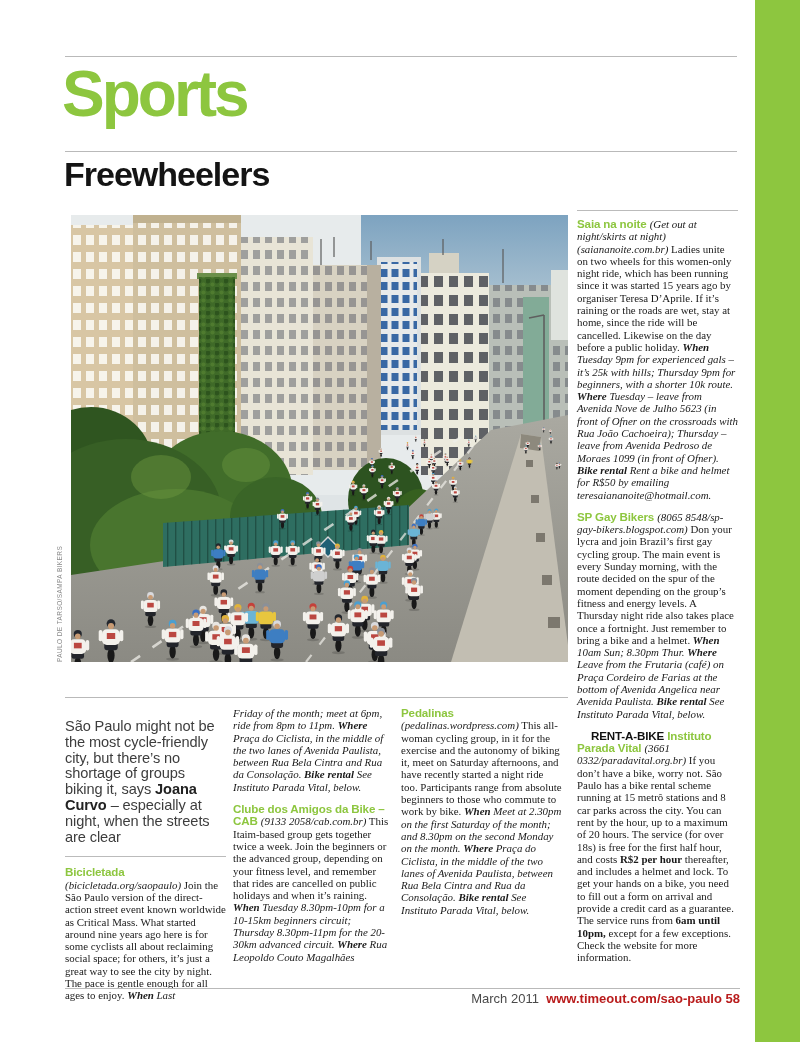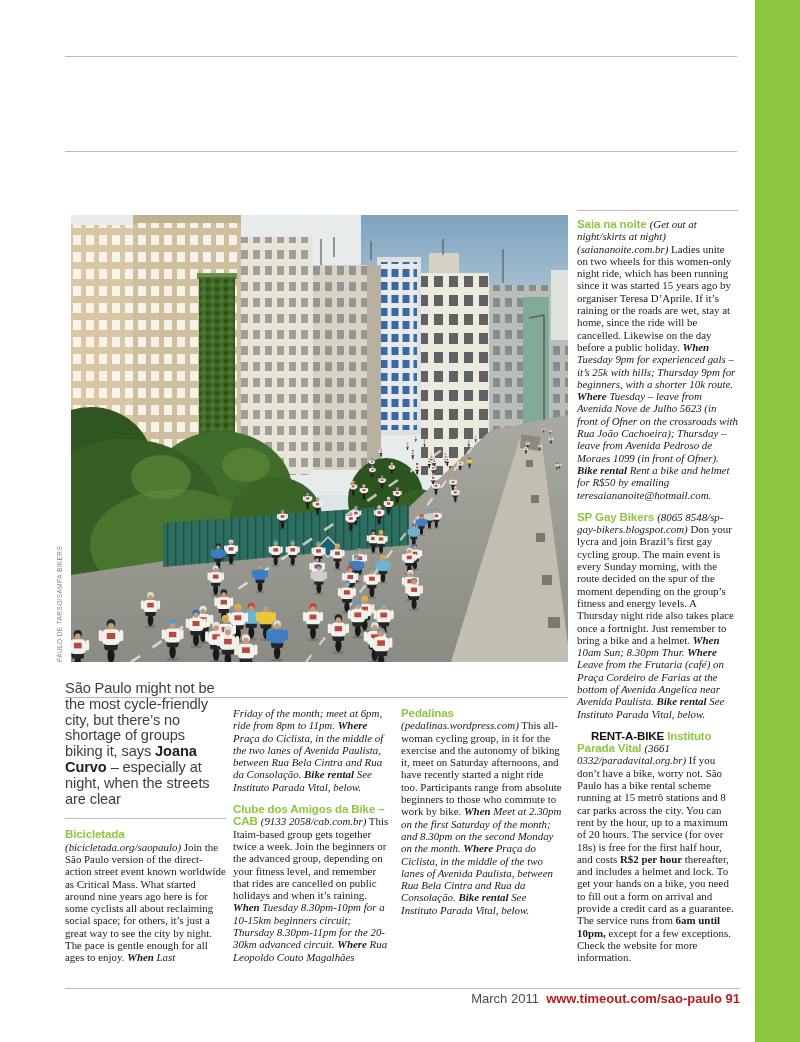--- a/index.html
+++ b/index.html
@@ -18,21 +18,21 @@
         letter-spacing:-1px;color:#141414;line-height:1.1;}
   .photo{position:absolute;left:71px;top:215px;width:497px;height:447px;background:#dfe4e6;}
   .photo svg{display:block;}
   .credit{position:absolute;left:56px;top:460px;height:202px;font-size:6.5px;color:#8a8a8a;
         letter-spacing:.4px;writing-mode:vertical-rl;transform:rotate(180deg);white-space:nowrap;}
   .caption{position:absolute;left:66px;top:669px;width:502px;font-size:12.5px;color:#222;}
   .cap-label{font-weight:bold;font-style:italic;font-family:"Liberation Sans",sans-serif;}
   .cap-text{font-family:"Liberation Serif",serif;font-style:italic;color:#333;}
   .col{position:absolute;width:161px;font-family:"Liberation Serif",serif;
         font-size:10.9px;line-height:12.3px;color:#191919;}
-  #col1{left:65px;top:681px;}
+  #col1{left:65px;top:719px;}
   #col2{left:233px;top:707px;}
   #col3{left:401px;top:707px;}
   #col4{left:577px;top:210px;}
   .col p{margin:0;}
   .col p + p{margin-top:10px;}
   .rule-inline{height:1px;background:#bbb;margin:11px 0 9px 0;}
   .intro{font-family:"Liberation Sans",sans-serif;font-size:14.6px;line-height:15.8px;
         color:#3d3d3d;letter-spacing:-.1px;}
   .intro .r-b{color:#222;}
   .r-i{font-style:italic;margin-top:27px;}
@@ -46,21 +46,23 @@
         font-size:13px;color:#4a4a4a;}
   .footer .f-bold{font-weight:bold;color:#b91c1c;}
 </style>
 </head>
 <body>
 
 <div class="page">
   <div class="greenbar"></div>
 
   <div class="rule" id="rule-top"></div>
+  <div class="section-title">Sports</div>
   <div class="rule" id="rule-mid"></div>
+  <h1 class="headline" style="margin:0">Freewheelers</h1>
 
   <div class="photo" aria-label="Large crowd of cyclists in white ride-shirts and helmets riding toward the camera on the car-free Elevado flyover, apartment buildings and trees behind">
     <svg viewBox="0 0 497 447" width="497" height="447">
       <defs>
         <linearGradient id="blueSky" x1="0" y1="0" x2="0" y2="1">
           <stop offset="0" stop-color="#7da3c0"></stop>
             <stop offset="1" stop-color="#cfdbdf"></stop>
         </linearGradient>
         <linearGradient id="roadG" x1="0" y1="0" x2="0" y2="1">
           <stop offset="0" stop-color="#aaa9a1"></stop>
@@ -1161,15 +1163,15 @@
       <div class="rule-inline" style="margin: 0px 0px 7px;"></div>
       <p class="body"><span class="r-hg">Saia na noite </span><span class="r-i">(Get out at night/skirts at night) (saiananoite.com.br)</span><span> Ladies unite on two wheels for this women-only night ride, which has been running since it was started 15 years ago by organiser Teresa D’Aprile. If it’s raining or the roads are wet, stay at home, since the ride will be cancelled. Likewise on the day before a public holiday. </span><span class="r-bi">When</span><span class="r-i"> Tuesday 9pm for experienced gals – it’s 25k with hills; Thursday 9pm for beginners, with a shorter 10k route. </span><span class="r-bi">Where</span><span class="r-i"> Tuesday – leave from Avenida Nove de Julho 5623 (in front of Ofner on the crossroads with Rua João Cachoeira); Thursday – leave from Avenida Pedroso de Moraes 1099 (in front of Ofner). </span><span class="r-bi">Bike rental</span><span class="r-i"> Rent a bike and helmet for R$50 by emailing teresaiananoite@hotmail.com.</span></p>
       <p class="body"><span class="r-hg">SP Gay Bikers </span><span class="r-i">(8065 8548/sp-gay-bikers.blogspot.com)</span><span> Don your lycra and join Brazil’s first gay cycling group. The main event is every Sunday morning, with the route decided on the spur of the moment depending on the group’s fitness and energy levels. A Thursday night ride also takes place once a fortnight. Just remember to bring a bike and a helmet. </span><span class="r-bi">When</span><span class="r-i"> 10am Sun; 8.30pm Thur. </span><span class="r-bi">Where</span><span class="r-i"> Leave from the Frutaria (café) on Praça Cordeiro de Farias at the bottom of Avenida Angelica near Avenida Paulista. </span><span class="r-bi">Bike rental</span><span class="r-i"> See Instituto Parada Vital, below.</span></p>
       <p class="body"><span class="r-hb">RENT-A-BIKE </span><span class="r-hg">Instituto Parada Vital </span><span class="r-i">(3661 0332/paradavital.org.br)</span><span> If you don’t have a bike, worry not. São Paulo has a bike rental scheme running at 15 metrô stations and 8 car parks across the city. You can rent by the hour, up to a maximum of 20 hours. The service (for over 18s) is free for the first half hour, and costs </span><span class="r-b">R$2 per hour</span><span> thereafter, and includes a helmet and lock. To get your hands on a bike, you need to fill out a form on arrival and provide a credit card as a guarantee. The service runs from </span><span class="r-b">6am until 10pm,</span><span> except for a few exceptions. Check the website for more information.</span></p>
     </div>
 
   <div class="rule" id="rule-footer"></div>
   <div class="footer">
     <span>March 2011</span>&nbsp;
     <span class="f-bold">www.timeout.com/sao-paulo</span>
-    <span class="f-bold">91</span>
+    <span class="f-bold">58</span>
   </div>
 </div>
 
 </body></html>

